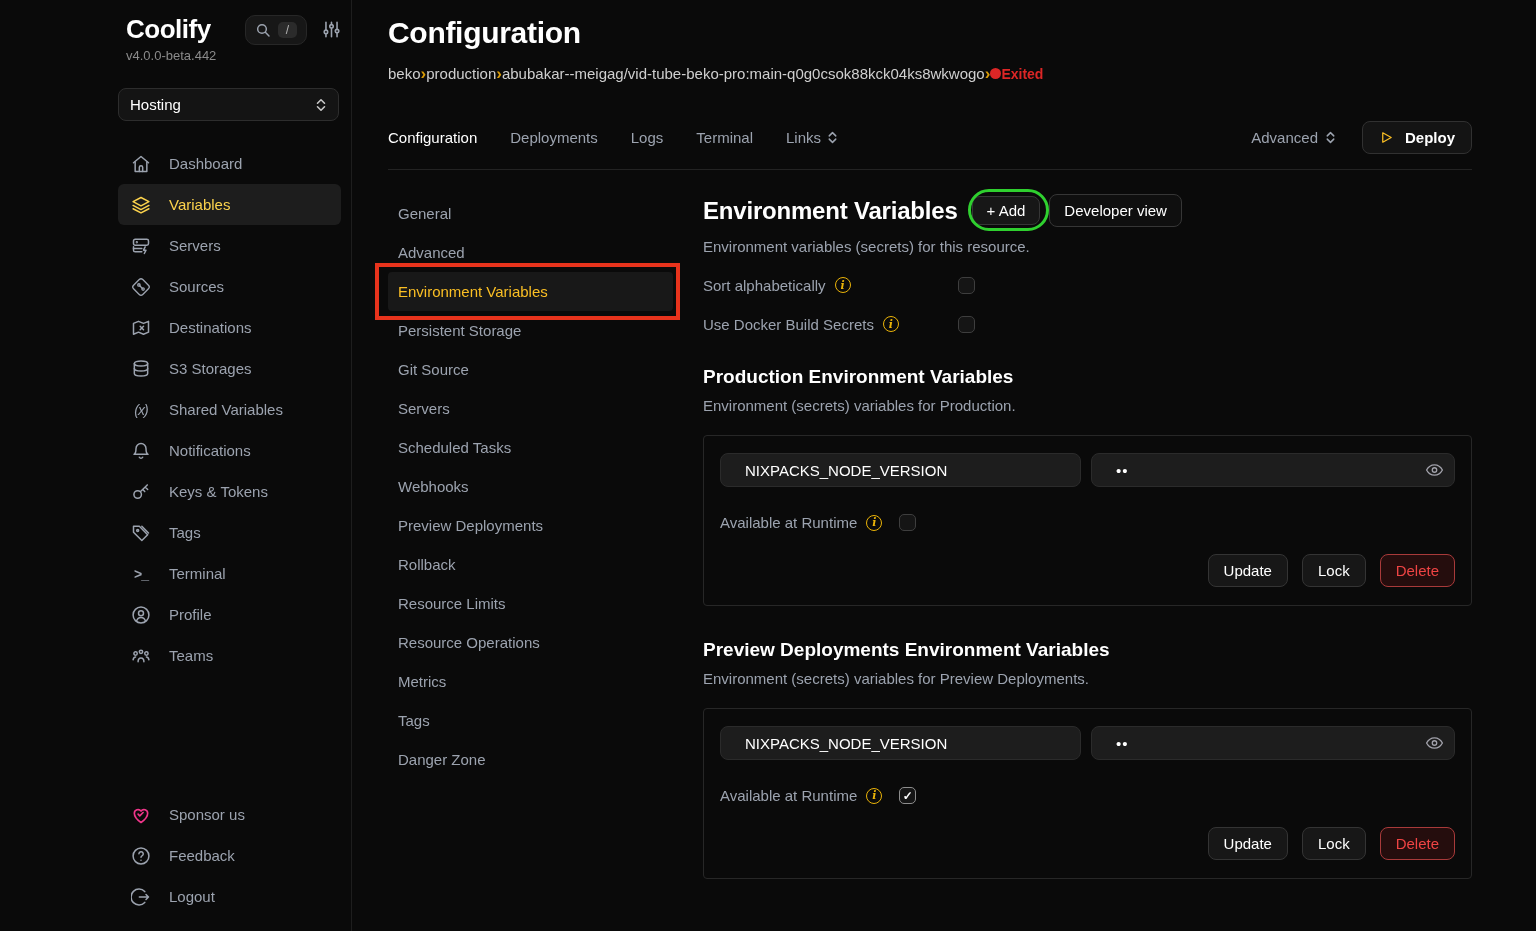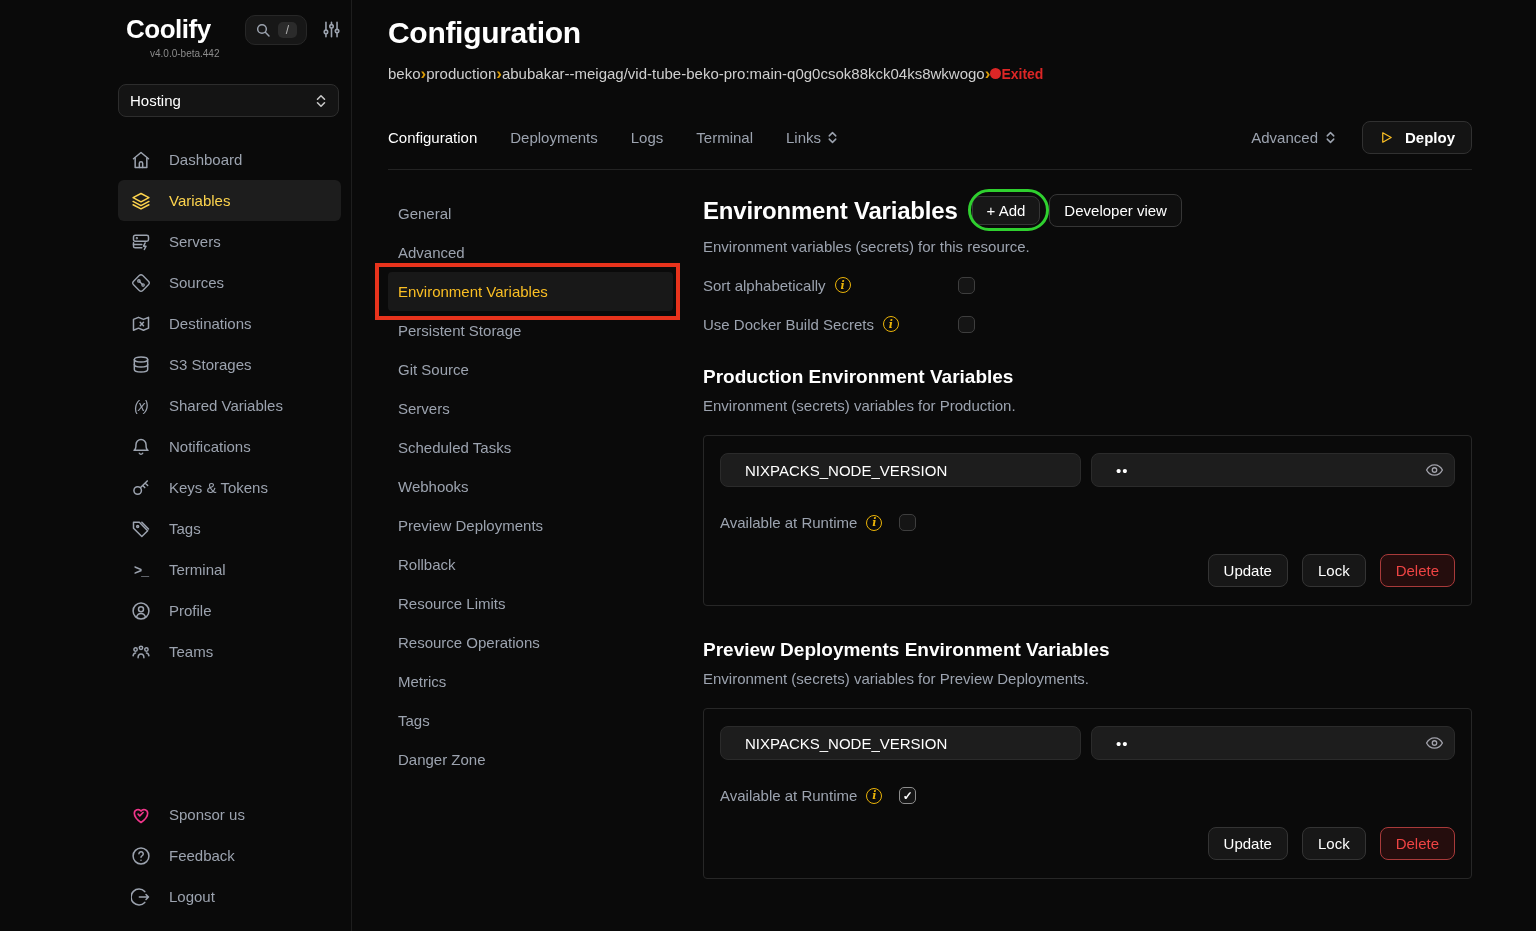--- a/index.html
+++ b/index.html
@@ -20,21 +20,21 @@
   }
   .logo-row { display:flex; align-items:center; }
   .brand { font-size:26px; font-weight:700; letter-spacing:-0.5px; padding-left:8px; }
   .search-pill {
     margin-left:auto; display:flex; align-items:center; gap:7px;
     background:#171717; border:1px solid #272727; border-radius:10px;
     padding:6px 9px; cursor:pointer;
   }
   .kbd { background:#2b2b2b; border-radius:5px; padding:1px 8px; font-size:12px; color:#b3b3b3; }
   .mixer-btn { margin-left:15px; color:#9ca3af; cursor:pointer; }
-  .version { color:#8b8b8b; font-size:10px; padding-left:8px; margin-top:3px;margin-left:24px; }
+  .version { color:#8b8b8b; font-size:13px; padding-left:8px; margin-top:3px; }
   .team-select {
     margin:25px 2px 14px 0; height:33px;
     background:#141414; border:1px solid #2d2d2d; border-radius:8px;
     display:flex; align-items:center; padding:0 11px; font-size:15px; color:#fff; cursor:pointer;
   }
   .team-select .updown { margin-left:auto; color:#c9c9c9; }
   .nav { display:flex; flex-direction:column; margin-top:8px; }
   .nav-item {
     height:41px; display:flex; align-items:center; gap:17px;
     padding:0 8px 0 12px; border-radius:6px;

